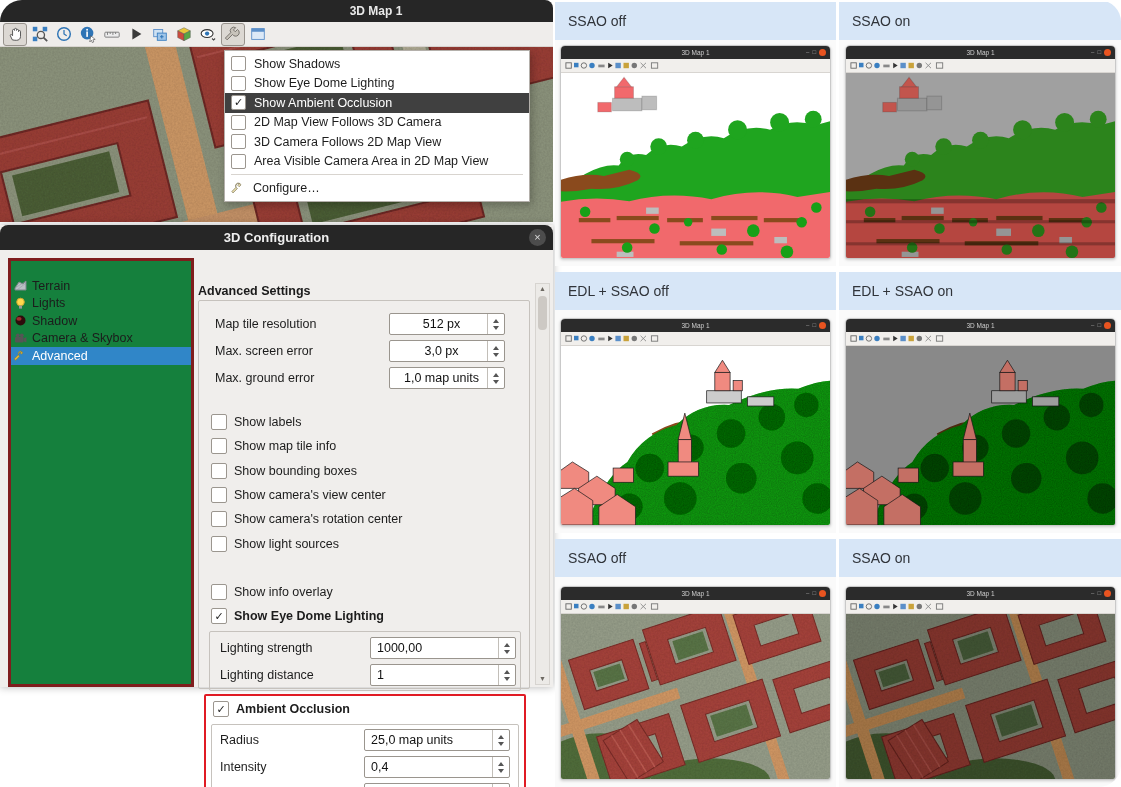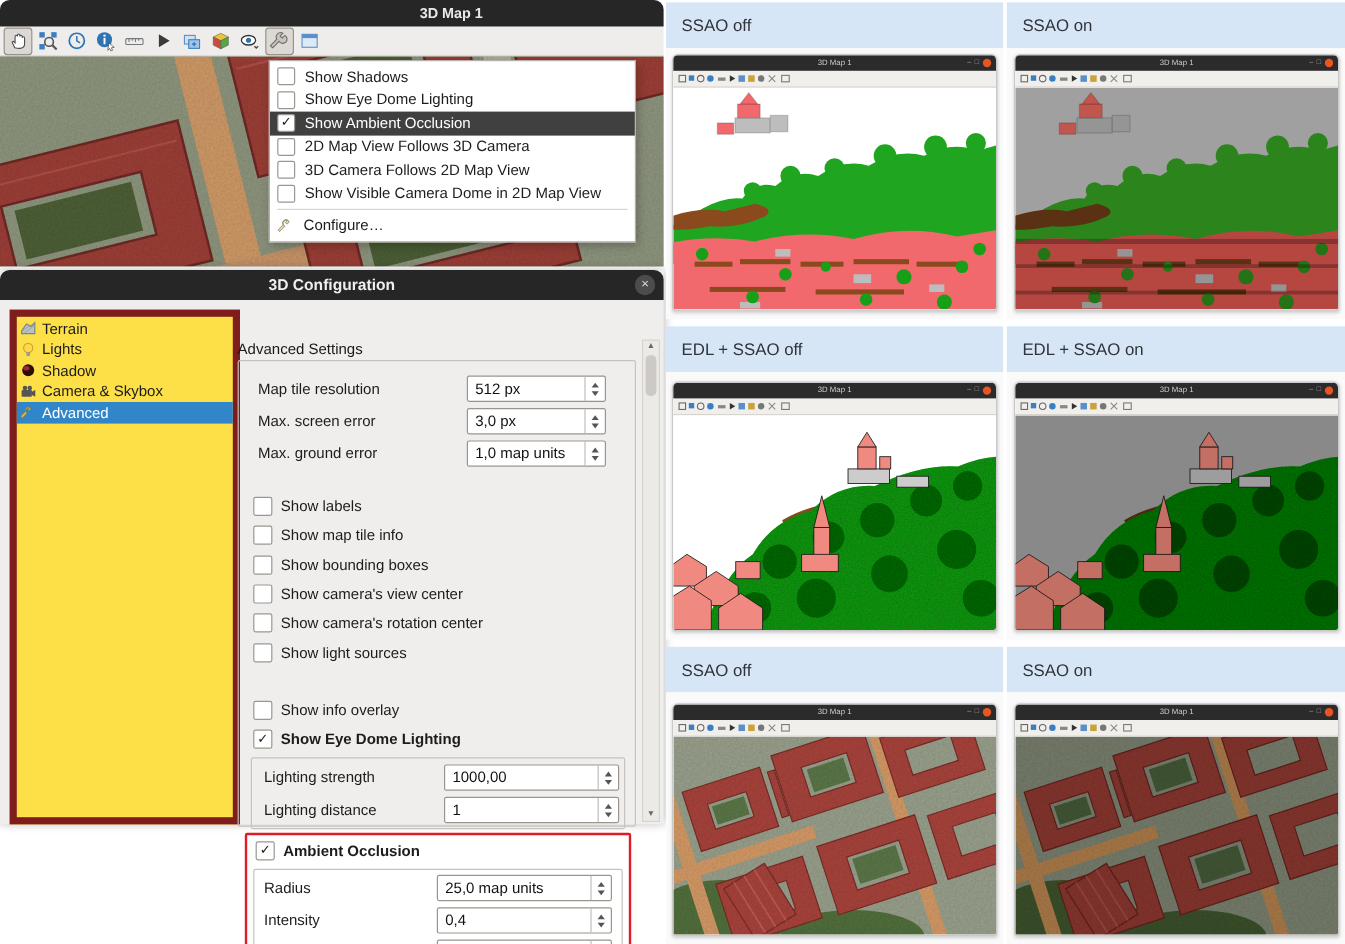--- a/index.html
+++ b/index.html
@@ -1,17 +1,17 @@
 <!DOCTYPE html>
 <html><head>
 <meta charset="utf-8">
 <style>
   html,body{margin:0;padding:0;background:#fff;}
   #screen{position:relative;width:1121px;height:787px;overflow:hidden;
-    font-family:"Liberation Sans","DejaVu Sans",sans-serif;background:#fff;}
+    font-family:"Liberation Sans","DejaVu Sans",sans-serif;background:#fff;border-radius:22px;}
 
   
   .map-window{position:absolute;left:0;top:0;width:553px;height:222px;}
   .mw-titlebar{position:relative;height:22px;background:#262626;border-radius:8px 8px 0 0;}
   .mw-title{position:absolute;left:68%;top:0;transform:translateX(-50%);
     color:#e9e9e9;font-size:12px;font-weight:bold;line-height:22px;}
   .mw-toolbar{height:24px;background:#efedeb;border-bottom:1px solid #d9d5d1;
     display:flex;align-items:center;padding-left:3px;gap:2px;}
   .tbtn{width:22px;height:21px;display:flex;align-items:center;justify-content:center;border-radius:3px;}
   .tbtn svg{width:18px;height:18px;}
@@ -33,40 +33,40 @@
   .menu-item .mi-icon{width:14px;height:14px;flex:0 0 14px;}
 
   
   .config-dialog{position:absolute;left:0;top:225px;width:553px;height:462px;background:#f0eeec;
     box-shadow:0 0 8px rgba(0,0,0,.3);}
   .dlg-titlebar{position:relative;height:25px;background:#262626;border-radius:8px 8px 0 0;}
   .dlg-title{display:block;text-align:center;color:#efefef;font-size:13px;font-weight:bold;line-height:25px;}
   .dlg-close{position:absolute;right:7px;top:4px;width:17px;height:17px;border-radius:50%;
     background:#4c4c4c;color:#ddd;font-size:11px;line-height:17px;text-align:center;}
   .dlg-body{position:absolute;left:0;top:25px;right:0;bottom:0;}
-  .dlg-sidebar{position:absolute;left:8px;top:8px;width:180px;bottom:0;background:#fde047;
-    border:6px solid #7f1d1d;padding-top:1px;}
+  .dlg-sidebar{position:absolute;left:8px;top:8px;width:180px;bottom:0;background:#15803d;
+    border:3px solid #7f1d1d;padding-top:16px;}
   .sb-item{display:flex;align-items:center;gap:5px;height:17.5px;padding-left:3px;
     font-size:12.5px;color:#1c1c1c;}
   .sb-item.selected{background:#3086c8;color:#fff;}
   .sb-item svg{width:13px;height:13px;flex:0 0 13px;}
-  .adv-heading{position:absolute;left:198px;top:34px;font-size:12.5px;font-weight:normal;color:#1a1a1a;}
+  .adv-heading{position:absolute;left:198px;top:34px;font-size:12.5px;font-weight:bold;color:#1a1a1a;}
   .adv-panel{position:absolute;left:198px;top:50px;width:330px;bottom:-2px;
     border:1px solid #c6c2bd;border-radius:2px;}
   .frow{position:absolute;left:0;right:0;height:24px;}
   .frow .lbl{position:absolute;left:16px;top:5px;font-size:12.5px;color:#1c1c1c;}
   .spin{position:absolute;top:1px;height:22px;background:#fff;border:1px solid #9a958e;border-radius:2px;
     display:flex;box-sizing:border-box;}
   .spin .spin-val{flex:1;font-size:12.5px;line-height:20px;padding-left:6px;color:#111;}
   .spin-btns{width:16px;border-left:1px solid #c2beb8;display:flex;flex-direction:column;
     align-items:center;justify-content:center;gap:3px;}
   .spin-btns i{display:block;width:0;height:0;border-left:3.5px solid transparent;border-right:3.5px solid transparent;}
   .spin-btns i.up{border-bottom:4px solid #555;}
   .spin-btns i.dn{border-top:4px solid #555;}
-  .spin-a{left:190px;width:116px;}
+  .spin-a{left:190px;width:116px;text-align:center;}
   .spin-b{left:160px;width:146px;}
   .plainval{position:absolute;left:196px;top:5px;font-size:12.5px;color:#1c1c1c;}
   .chkrow{position:absolute;left:12px;display:flex;align-items:center;gap:7px;height:20px;font-size:12.5px;color:#1c1c1c;}
   .chkrow .cbx{width:14px;height:14px;flex:0 0 14px;}
   .chkrow.bold{font-weight:bold;}
   .subframe{position:absolute;left:10px;right:8px;border:1px solid #c6c2bd;border-radius:2px;}
   .ao-box{position:absolute;left:5px;right:3px;top:393px;height:116px;border:2px solid #e01b24;border-radius:2px;}
   .ao-box .chkrow{left:7px;}
   .ao-frame{position:absolute;left:5px;right:5px;top:28px;height:84px;border:1px solid #c6c2bd;border-radius:2px;}
   .dlg-scroll{position:absolute;right:3px;top:33px;bottom:2px;width:15px;background:#eceae7;
@@ -400,21 +400,21 @@
   <div class="menu-item">
     <span class="cbx"></span>
     <span>2D Map View Follows 3D Camera</span>
       </div>
   <div class="menu-item">
     <span class="cbx"></span>
     <span>3D Camera Follows 2D Map View</span>
       </div>
   <div class="menu-item">
     <span class="cbx"></span>
-    <span>Show Visible Camera Dome in 2D Map View</span>
+    <span>Area Visible Camera Area in 2D Map View</span>
       </div>
   <div class="menu-sep"></div>
   <div class="menu-item">
     <svg class="mi-icon" viewBox="0 0 14 14">
           <path d="M2 12l4.5-4.5A2.8 2.8 0 1110 4l-1.8 1.8-1.4-1.4L8.5 2.6A2.8 2.8 0 005 6.2L.8 10.5z" fill="#e4d9a8" stroke="#7c7358" stroke-width=".6"></path>
         </svg>
     <span>Configure…</span>
       </div>
 </div>
 

